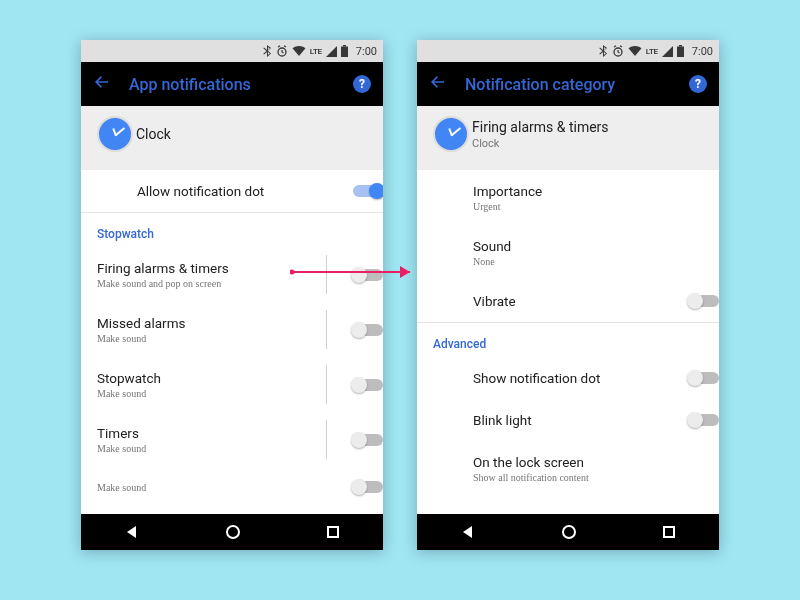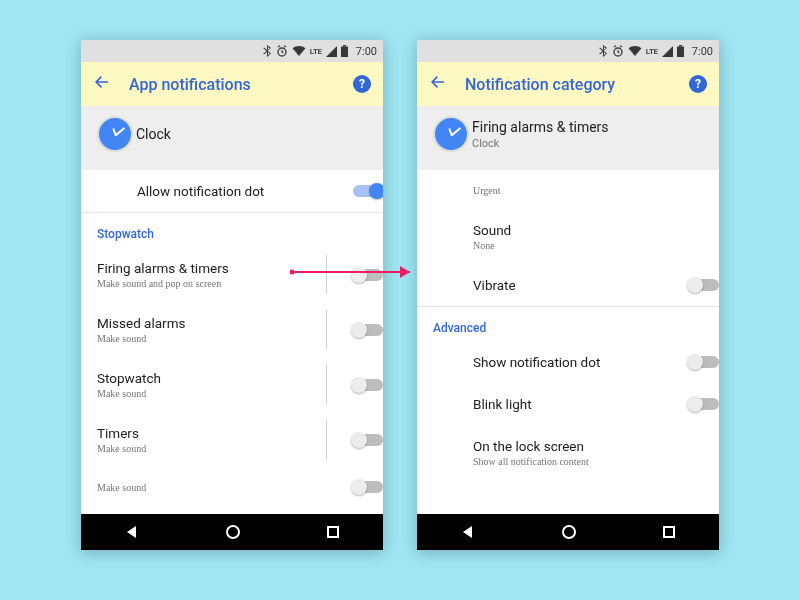--- a/index.html
+++ b/index.html
@@ -37,21 +37,21 @@
     padding: 0 6px;
     font-size: 11px;
     color: #383838;
   }
   .statusbar .clock { margin-left: 4px; }
   .statusbar .lte { font-size: 8px; font-weight: 600; letter-spacing: -0.3px; }
   .statusbar svg { display: block; }
   
   .toolbar {
     height: 44px;
-    background: #fef9c3;
+    background: #000000;
     display: flex;
     align-items: center;
     padding: 0 12px;
     gap: 18px;
     font-size: 16px;
     color: #3367d6;
     font-weight: 500;
   }
   .toolbar .title { flex: 1; }
   .toolbar .help {
@@ -341,20 +341,21 @@
     <div class="clock-icon"></div>
     <div class="text">
       <div class="primary">Firing alarms &amp; timers</div>
       <div class="secondary">Clock</div>
     </div>
   </div>
 
   <div class="content">
     <div class="row">
       <div class="labels">
+        <div class="primary">Importance</div>
         <div class="secondary">Urgent</div>
       </div>
     </div>
     <div class="row">
       <div class="labels">
         <div class="primary">Sound</div>
         <div class="secondary">None</div>
       </div>
     </div>
     <div class="row">

